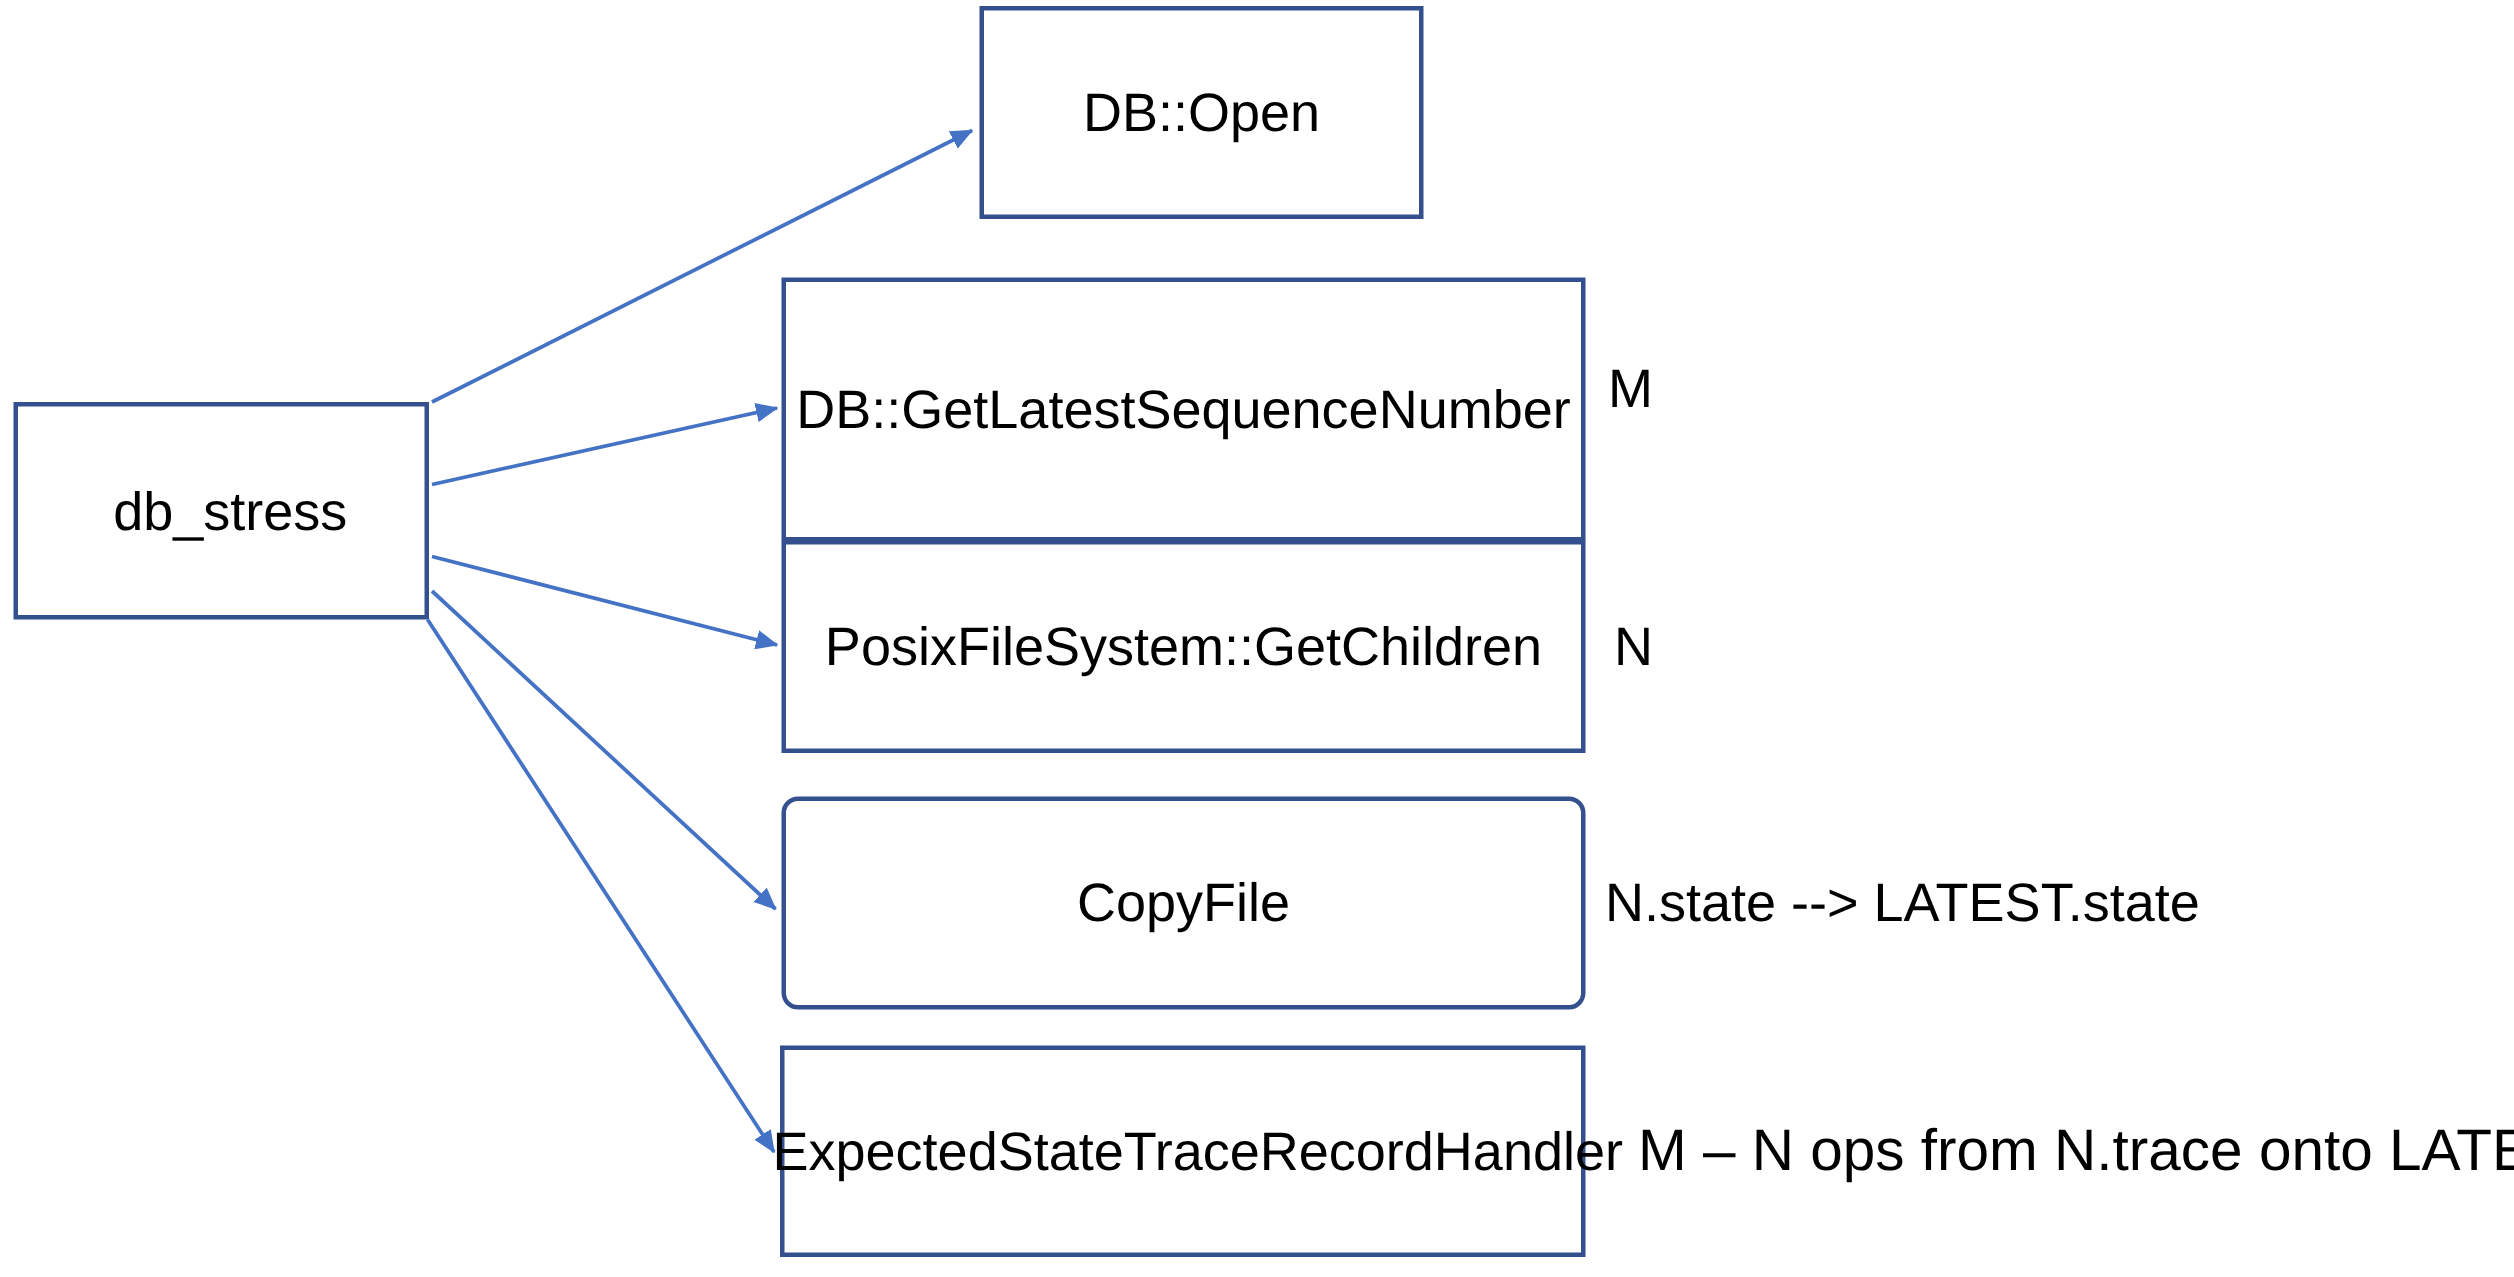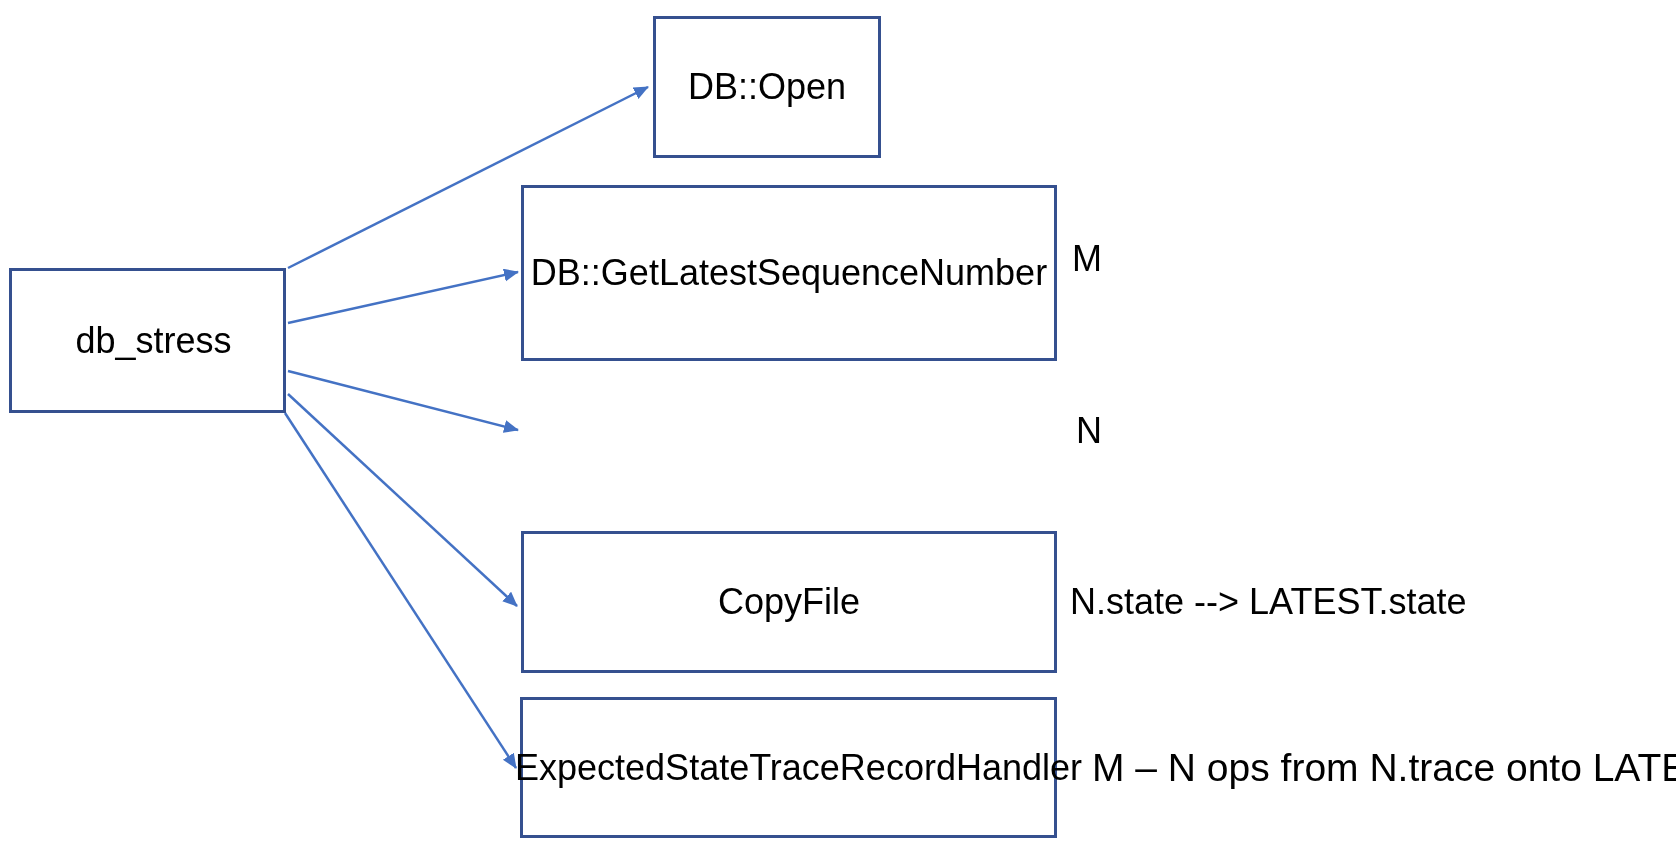--- a/index.html
+++ b/index.html
@@ -37,24 +37,24 @@
     align-items: center;
     justify-content: center;
     z-index: 1;
   }
   .node-label {
     font-size: 36px;
     color: var(--text);
     white-space: nowrap;
   }
   .node-root  { left: 9px;   top: 268px; width: 277px; height: 145px; padding-left: 12px; }
-  .node-open  { left: 653px; top: 16px;   width: 228px; height: 142px; }
+  .node-open  { left: 653px; top: 4px;   width: 296px; height: 142px; }
   .node-seq   { left: 521px; top: 185px; width: 536px; height: 176px; }
   .node-child { left: 521px; top: 360px; width: 536px; height: 142px; }
-  .node-copy  { left: 521px; top: 531px; width: 536px; height: 142px; }
+  .node-copy  { left: 521px; top: 531px; width: 536px; height: 142px; border-radius: 11px; }
   .node-trace { left: 520px; top: 697px; width: 537px; height: 141px; padding-left: 20px; }
   .annotation {
     position: absolute;
     display: flex;
     align-items: center;
     font-size: 36px;
     white-space: nowrap;
     z-index: 1;
   }
   .ann-seq   { left: 1072px; top: 185px; height: 147px; }
@@ -85,20 +85,23 @@
   </div>
 
   <div class="node node-open">
     <span class="node-label">DB::Open</span>
   </div>
 
   <div class="node node-seq">
     <span class="node-label">DB::GetLatestSequenceNumber</span>
   </div>
 
+  <div class="node node-child">
+    <span class="node-label">PosixFileSystem::GetChildren</span>
+  </div>
 
   <div class="node node-copy">
     <span class="node-label">CopyFile</span>
   </div>
 
   <div class="node node-trace">
     <span class="node-label">ExpectedStateTraceRecordHandler</span>
   </div>
 
   <div class="annotation ann-seq">M</div>

